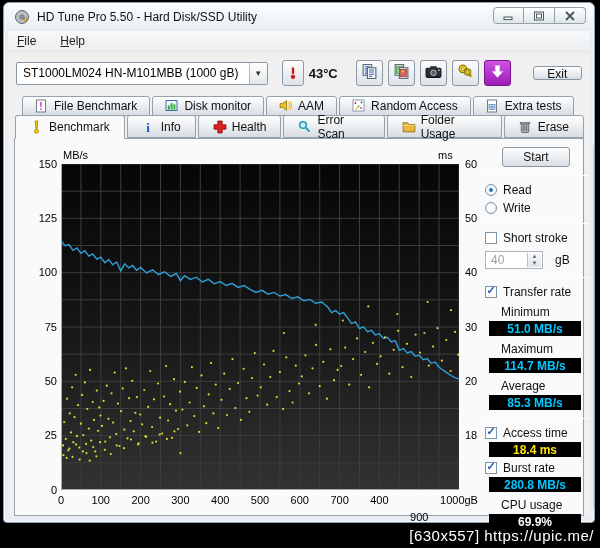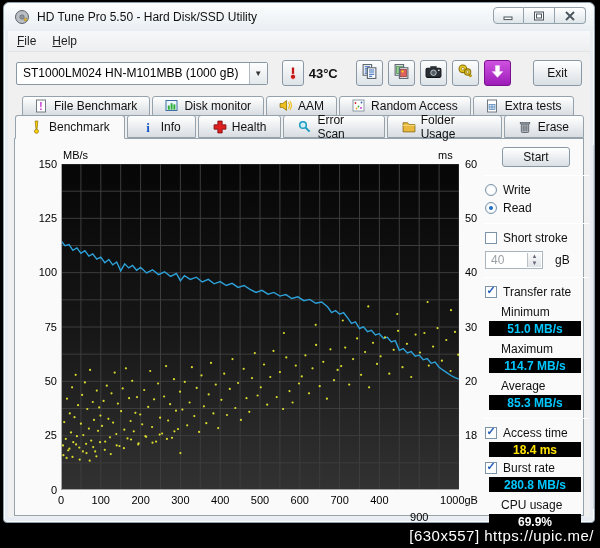--- a/index.html
+++ b/index.html
@@ -18,36 +18,36 @@
   .title { font-size:12px; color:#111; }
   .win-controls { position:absolute; top:4px; right:8px; display:flex; }
   .win-btn { width:31px; height:17px; display:flex; align-items:center; justify-content:center;
     background:linear-gradient(#ffffff,#dfe6ea); border:1px solid #93a1ab; border-left:none; cursor:default; }
   .win-btn:first-child { border-left:1px solid #93a1ab; border-radius:4px 0 0 4px; }
   .win-btn:last-child { border-radius:0 4px 4px 0; }
   .client { position:absolute; left:4px; right:4px; top:28px; bottom:5px; background:#f0f0f0; }
 
   
   .menubar { height:21px; display:flex; align-items:center; padding-left:9px;
-    background:linear-gradient(#f7f8f9,#eceeef); border-bottom:1px solid #e2e4e6; }
+    background:linear-gradient(#f7f8f9,#eceeef); border-bottom:1px solid #e2e4e6;gap:8px; }
   .menu-item { font-size:12px; color:#222; margin-right:16px; }
   .menu-item u { text-decoration:underline; }
   .toolbar { height:42px; display:flex; align-items:center; padding:0 8px; }
   .combo { width:276px; height:23px; background:#fff; border:1px solid #8a98a6; border-radius:2px;
     display:flex; align-items:center; font-size:12px; padding-left:6px; position:relative; }
   .combo-arrow { position:absolute; right:0; top:0; width:18px; height:100%;
     border-left:1px solid #aeb9c2; display:flex; align-items:center; justify-content:center;
     font-size:8px; color:#333; background:linear-gradient(#fdfdfd,#e4e9ec); }
   .tool-btn { width:27px; height:26px; background:linear-gradient(#fdfdfd,#dde3e8);
     border:1px solid #8a98a6; border-radius:3px; display:flex; align-items:center; justify-content:center; padding:0; }
   .temp-btn { margin-left:14px; width:24px; }
   .temp { font-size:13px; font-weight:bold; color:#111; margin-left:5px; white-space:nowrap; }
   .tool-group { display:flex; gap:5px; margin-left:18px; }
   .tool-btn.accent { background:linear-gradient(#cf52e0,#9c1cb8); border-color:#7a1090; }
-  .exit-btn { margin-left:22px; width:54px; height:26px; font-size:12px; color:#111;
+  .exit-btn { margin-left:22px; width:54px; height:14px; font-size:12px; color:#111;
     background:linear-gradient(#ffffff,#d9dfe4); border:1px solid #8a98a6; border-radius:3px; }
 
   
   .tabs-row1 { display:flex; gap:2px; margin:2px 6px 0 14px; height:20px; position:relative; z-index:1; }
   .tabs-row2 { display:flex; gap:2px; margin:0 6px 0 7px; height:23px; position:relative; z-index:2; margin-top:-1px; }
   .tab { display:flex; align-items:center; justify-content:center; gap:5px; font-size:12px; color:#111;
     background:linear-gradient(#ffffff,#d8dde2); border:1px solid #95a2ac; border-radius:3px 3px 0 0; padding:0 12px; }
   .tabs-row2 .tab { padding:0 14px; }
   .tab.active { background:#fafafa; border-bottom:1px solid #fafafa; height:24px; z-index:3; }
   .tab .ticon { width:14px; height:14px; flex:0 0 auto; }
@@ -545,26 +545,26 @@
             <circle cx="98.7" cy="270.6" r="1.1" fill="#d9d92e"></circle>
             <circle cx="105.9" cy="274.9" r="1.1" fill="#d9d92e"></circle>
             <circle cx="113.4" cy="267.3" r="1.1" fill="#d9d92e"></circle>
             <path d="M0.5 0 V325.5 H398" fill="none" stroke="#a8a8a8" stroke-width="1"></path>
           </svg>
 
         <div class="side">
           <button class="start-btn">Start</button>
           <div class="sep"></div>
           <div class="ctl-row">
+            <span class="radio checked"></span>
+            <span>Read</span>
+          </div>
+          <div class="ctl-row">
             <span class="radio"></span>
             <span>Write</span>
-          </div>
-          <div class="ctl-row">
-            <span class="radio checked"></span>
-            <span>Read</span>
           </div>
           <div class="sep"></div>
           <div class="ctl-row">
             <span class="checkbox"></span>
             <span>Short stroke</span>
           </div>
           <div class="spin-row">
             <div class="spinbox">
               <span>40</span>
               <span class="spin-btns">

